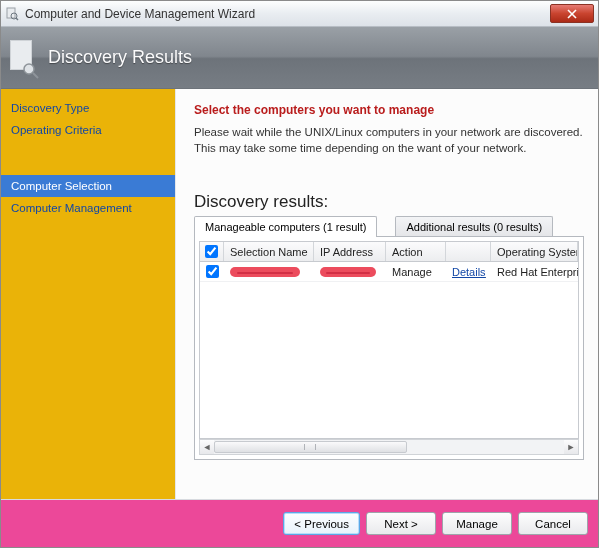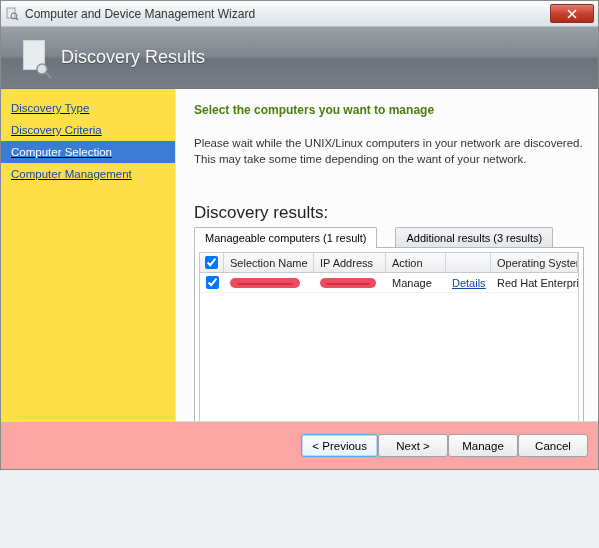--- a/index.html
+++ b/index.html
@@ -1,32 +1,32 @@
 <!DOCTYPE html>
 <html><head>
 <meta charset="utf-8">
 <style>
   * { box-sizing: border-box; font-family: "Segoe UI", Tahoma, sans-serif; }
   body { margin: 0; background: #eceef0; }
-  .window { width: 599px; height: 470px; background: #fff; border: 1px solid #8a8a8a; position: relative; }
+  .window { width: 599px; height: 548px; background: #fff; border: 1px solid #8a8a8a; position: relative; }
   .titlebar { height: 26px; background: linear-gradient(#fdfefe,#e9edf1 50%,#dde2e8); display:flex; align-items:center; padding:0 4px; border-bottom:1px solid #b7bdc4; }
   .titlebar .ti { width:14px; height:14px; margin-right:6px; display:flex; align-items:center; justify-content:center;}
   .titlebar .ttxt { font-size:12px; color:#333; flex:1; }
   .closebtn { width:44px; height:19px; background: linear-gradient(#e67b74,#c9442f 50%,#ab2a17); border:1px solid #8a3224; border-radius:2px; display:flex; align-items:center; justify-content:center; color:#fff; font-size:11px; cursor:pointer;}
-  .banner { height: 62px; background: linear-gradient(#9aa0a6 0%, #80868d 48%, #6d737a 52%, #777d84 100%); display:flex; align-items:center; padding-left:20px; color:#fff; border-bottom:1px solid #6d737a;}
+  .banner { height: 62px; background: linear-gradient(#9aa0a6 0%, #80868d 48%, #6d737a 52%, #777d84 100%); display:flex; align-items:center; padding-left:7px; color:#fff; border-bottom:1px solid #6d737a;}
   .banner .bicon { width:30px; height:40px; margin-right:10px; position:relative; }
   .banner .bicon .paper { position:absolute; left:2px; top:2px; width:22px; height:30px; background:#e9ecef; border:1px solid #cfd3d7; }
   .banner .bicon .mag { position:absolute; right:-2px; bottom:-2px; width:18px; height:18px; }
   .banner .btext { font-size:18px; font-weight:400; color:#fbfbfc; text-shadow:0 1px 1px rgba(0,0,0,.4);}
   .body { display:flex; height: calc(100% - 26px - 62px - 48px); }
-  .sidebar { width:175px; background:#fde047; border-right:1px solid #e5e7ea; padding-top:8px;text-decoration:underline; }
+  .sidebar { width:175px; background:#eab308; border-right:1px solid #e5e7ea; padding-top:8px; }
   .sitem { padding:5px 10px; font-size:11.5px; color:#1247a6; cursor:pointer; }
-  .sitem.selected { background:#3a7bd5; color:#fff; }
+  .sitem.selected { background:#3a7bd5; color:#fff;margin-top:34px; }
   .main { flex:1; padding:14px 14px 8px 18px; background:#fcfcfc; overflow:hidden; }
-  .mtitle { font-size:12px; font-weight:700; color:#4d7c0f; margin-bottom:19px; }
+  .mtitle { font-size:12px; font-weight:700; color:#b91c1c; margin-bottom:8px; }
   .mdesc { font-size:11.5px; color:#333; line-height:1.35; margin-bottom:36px; }
   .dlabel { font-size:17px; color:#222; margin-bottom:4px;}
   .tabs { display:flex; gap:16px; }
   .tab { font-size:11px; padding:4px 10px; border:1px solid #b5b9bf; border-bottom:none; background:linear-gradient(#fdfdfd,#ecedef); border-radius:2px 2px 0 0; cursor:pointer; }
   .tab.active { background:#fff; position:relative; z-index:2; }
   .tab + .tab { margin-left:2px; background:linear-gradient(#f3f4f6,#e4e5e8); }
   .gridwrap { border:1px solid #b5b9bf; background:#fff; height:224px; position:relative; margin-top:-1px;}
   .gridinner { position:absolute; left:4px; right:4px; top:4px; bottom:20px; border:1px solid #c7cacf; overflow:hidden;}
   .ghead { display:flex; height:20px; background:linear-gradient(#fbfbfc,#ecedef); border-bottom:1px solid #c7cacf; font-size:11px; color:#222;}
   .ghead > div { border-right:1px solid #d3d6da; display:flex; align-items:center; padding:0 6px; white-space:nowrap; overflow:hidden;}
@@ -39,21 +39,21 @@
   .grow { display:flex; height:20px; font-size:11px; color:#222; border-bottom:1px solid #f0f1f3;}
   .grow > div { display:flex; align-items:center; padding:0 6px; white-space:nowrap; overflow:hidden;}
   .redact { display:block; width:70px; height:10px; background:#ec4c5d; border-radius:5px; position:relative;}
   .redact::after{content:"";position:absolute;left:10%;top:50%;width:80%;height:2px;background:#d22f45;border-radius:2px;}
   .link { color:#1247a6; text-decoration:underline; cursor:pointer;}
   .hscroll { position:absolute; left:4px; right:4px; bottom:4px; height:16px; background:#f2f3f5; border:1px solid #d0d3d7; display:flex; align-items:center;}
   .hscroll .arrow{width:14px;height:100%;display:flex;align-items:center;justify-content:center;color:#666;font-size:9px;cursor:pointer;background:linear-gradient(#fcfcfd,#e7e8eb);}
   .hscroll .track{flex:1;position:relative;height:100%;}
   .hscroll .thumb{position:absolute;left:0;width:55%;top:1px;bottom:1px;background:linear-gradient(#fafafb,#dfe1e4);border:1px solid #c7cacf;border-radius:2px;cursor:pointer;}
   .hscroll .thumb::after{content:"";position:absolute;left:50%;top:50%;transform:translate(-50%,-50%);width:10px;height:6px;border-left:1px solid #b0b3b8;border-right:1px solid #b0b3b8;}
-  .footer { height:48px; border-top:1px solid #d7dadf; background:#fca5a5; display:flex; align-items:center; justify-content:flex-end; padding:0 10px; }
+  .footer { height:48px; border-top:1px solid #d7dadf; background:#ec4899; display:flex; align-items:center; justify-content:flex-end; padding:0 10px; gap:6px;}
   .btn { min-width:70px; height:23px; font-size:11.5px; background:linear-gradient(#fdfdfd,#e9eaed); border:1px solid #9ea4ab; border-radius:3px; cursor:pointer; padding:0 10px;}
   .btn.primary { border:1px solid #5aa8e6; box-shadow: inset 0 0 0 1px #b8dcfb; background:linear-gradient(#fcfeff,#e8f2fb);}
   input[type=checkbox]{width:13px;height:13px;margin:0;}
 </style>
 </head>
 <body>
 
 <div class="window">
 
   <div class="titlebar">
@@ -80,33 +80,33 @@
           <circle cx="7" cy="7" r="5" fill="#dfe3e7" stroke="#8e949a" stroke-width="1.5"></circle>
           <line x1="11" y1="11" x2="16" y2="16" stroke="#8e949a" stroke-width="2"></line>
         </svg>
     </div>
     <div class="btext">Discovery Results</div>
   </div>
 
   <div class="body">
     <div class="sidebar">
       <div class="sitem">Discovery Type</div>
-      <div class="sitem">Discovery Criteria</div>
+      <div class="sitem">Operating Criteria</div>
       <div class="sitem selected">Computer Selection</div>
       <div class="sitem">Computer Management</div>
     </div>
 
     <div class="main">
       <div class="mtitle">Select the computers you want to manage</div>
       <div class="mdesc">Please wait while the UNIX/Linux computers in your network are discovered. This may take some time depending on the want of your network.</div>
       <div class="dlabel">Discovery results:</div>
 
       <div class="tabs">
         <div class="tab active">Manageable computers (1 result)</div>
-        <div class="tab">Additional results (3 results)</div>
+        <div class="tab">Additional results (0 results)</div>
       </div>
 
       <div class="gridwrap">
         <div class="gridinner">
           <div class="ghead">
             <div class="chkcol">
                 <input type="checkbox" checked="" style="">
               </div>
             <div class="cname">Selection Name</div>
             <div class="cip">IP Address</div>

